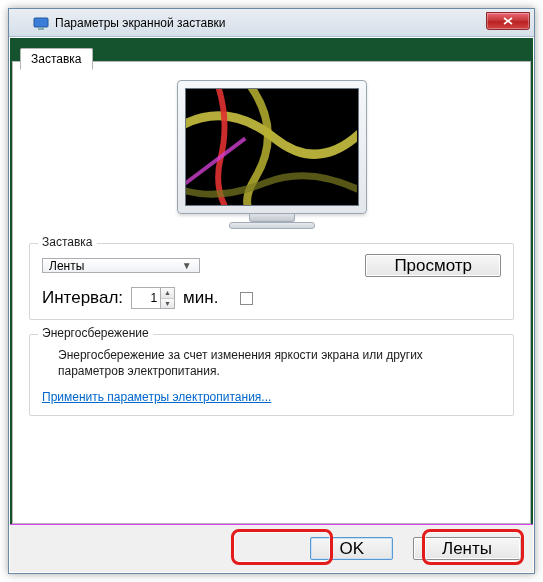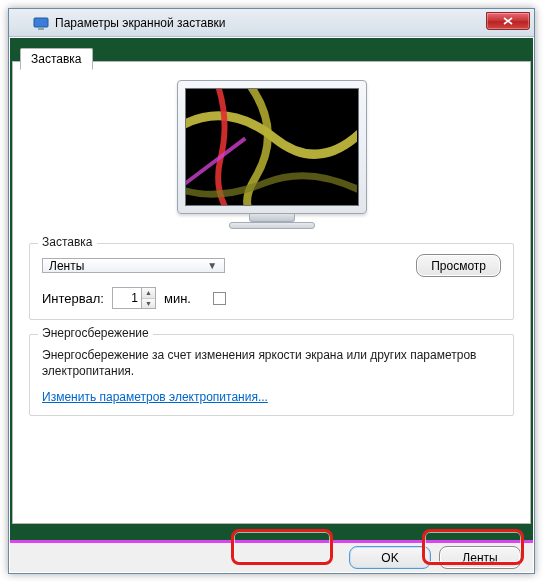--- a/index.html
+++ b/index.html
@@ -22,35 +22,35 @@
   .mon-screen svg { position: absolute; inset: 0; }
   .mon-stand { width: 46px; height: 8px; background: linear-gradient(#dfe3e8,#c3c8ce); border: 1px solid #a3adb7; border-top:none; margin: 0 auto; border-radius: 0 0 3px 3px;}
   .mon-base { width: 86px; height: 7px; background: linear-gradient(#e6e9ed,#cfd4da); border: 1px solid #a3adb7; margin: 0 auto; border-radius: 3px;}
 
   .groupbox { border: 1px solid #d6d6d6; border-radius: 2px; padding: 10px 12px 10px; margin-top: 6px; position: relative; }
   .groupbox .legend { position: absolute; top: -9px; left: 8px; background: #fff; padding: 0 4px; font-size: 12px; color: #1b1b1b; }
 
   .row { display: flex; align-items: center; gap: 10px; }
   .combo { flex: 1; height: 15px; border: 1px solid #abadb3; background: linear-gradient(#fff,#eef1f5); display: flex; align-items: center; padding: 0 4px 0 6px; font-size: 12px; justify-content: space-between; max-width: 190px;}
   .combo .chev { width: 16px; text-align:center; color:#555; font-size: 10px;}
-  .btn { height: 23px; border: 1px solid #8b8b8b; background: linear-gradient(#f7f7f7,#e6e6e6); font-size: 12px; padding: 0 14px; border-radius: 8px; box-shadow: inset 0 0 0 1px #fff; cursor:default;}
+  .btn { height: 23px; border: 1px solid #8b8b8b; background: linear-gradient(#f7f7f7,#e6e6e6); font-size: 17px; padding: 0 28px; border-radius: 2px; box-shadow: inset 0 0 0 1px #fff; cursor:default;}
   .btn.default { border-color: #5a98d1; box-shadow: inset 0 0 0 1px #c7e0f8; }
-  .label { font-size: 13px; }
+  .label { font-size: 17px; }
   .spinner { width: 44px; height: 22px; border: 1px solid #abadb3; display:flex; }
   .spinner input { width: 28px; border:none; text-align:right; padding-right:3px; font-size:12px; outline:none;}
   .spin-btns { width:15px; display:flex; flex-direction:column; border-left:1px solid #abadb3;}
   .spin-btns div{ flex:1; display:flex; align-items:center; justify-content:center; font-size:7px; background:linear-gradient(#fafafa,#e7e7e7); color:#555;}
   .spin-btns div:first-child{ border-bottom:1px solid #ccc;}
   .chk { width:13px; height:13px; border:1px solid #8b8b8b; background:#fff; }
   .row2 { margin-top: 10px; gap: 8px;}
 
-  .energy-text { font-size: 12px; color: #1b1b1b; line-height: 1.35; margin: 2px 0 8px; }
+  .energy-text { font-size: 12px; color: #1b1b1b; line-height: 1.35; margin: 2px 16px 8px; }
   .link { font-size: 12px; color: #0066cc; text-decoration: underline; cursor: pointer; }
 
-  .button-bar { position: absolute; left: 0; right: 0; bottom: 0; height: 32px; border-top: 3px solid #d946ef; background: #f0f0f0; display: flex; align-items: center; justify-content: flex-end; gap: 8px; padding: 0 12px; }
+  .button-bar { position: absolute; left: 0; right: 0; bottom: 0; height: 48px; border-top: 1px solid #d946ef; background: #f0f0f0; display: flex; align-items: center; justify-content: flex-end; gap: 20px; padding: 0 12px; }
   .highlight { position: absolute; border: 3px solid #e31b1b; border-radius: 8px; pointer-events:none; box-shadow: 0 0 0 1px rgba(255,255,255,.6) inset;}
 </style>
 </head>
 <body>
 
 <div class="shadow-frame">
   <div class="titlebar">
     <span class="icon">
       <svg width="16" height="16" viewBox="0 0 16 16">
           <rect x="1" y="3" width="14" height="9" rx="1" fill="#3b7dd8" stroke="#215a9c"></rect>
@@ -114,21 +114,21 @@
           </div>
           <span class="label">мин.</span>
           <span style="width:6px"></span>
           <span class="chk"></span>
         </div>
       </div>
 
       <div class="groupbox" style="margin-top:14px">
         <div class="legend">Энергосбережение</div>
         <div class="energy-text">Энергосбережение за счет изменения яркости экрана или других параметров электропитания.</div>
-        <span class="link">Изменить параметров электропитания...</span>
+        <span class="link">Применить параметры электропитания...</span>
       </div>
 
     </div>
 
     <div class="button-bar">
       <button class="btn default" style="min-width:82px">OK</button>
       <button class="btn" style="min-width:82px">Ленты</button>
     </div>
 
   </div>

